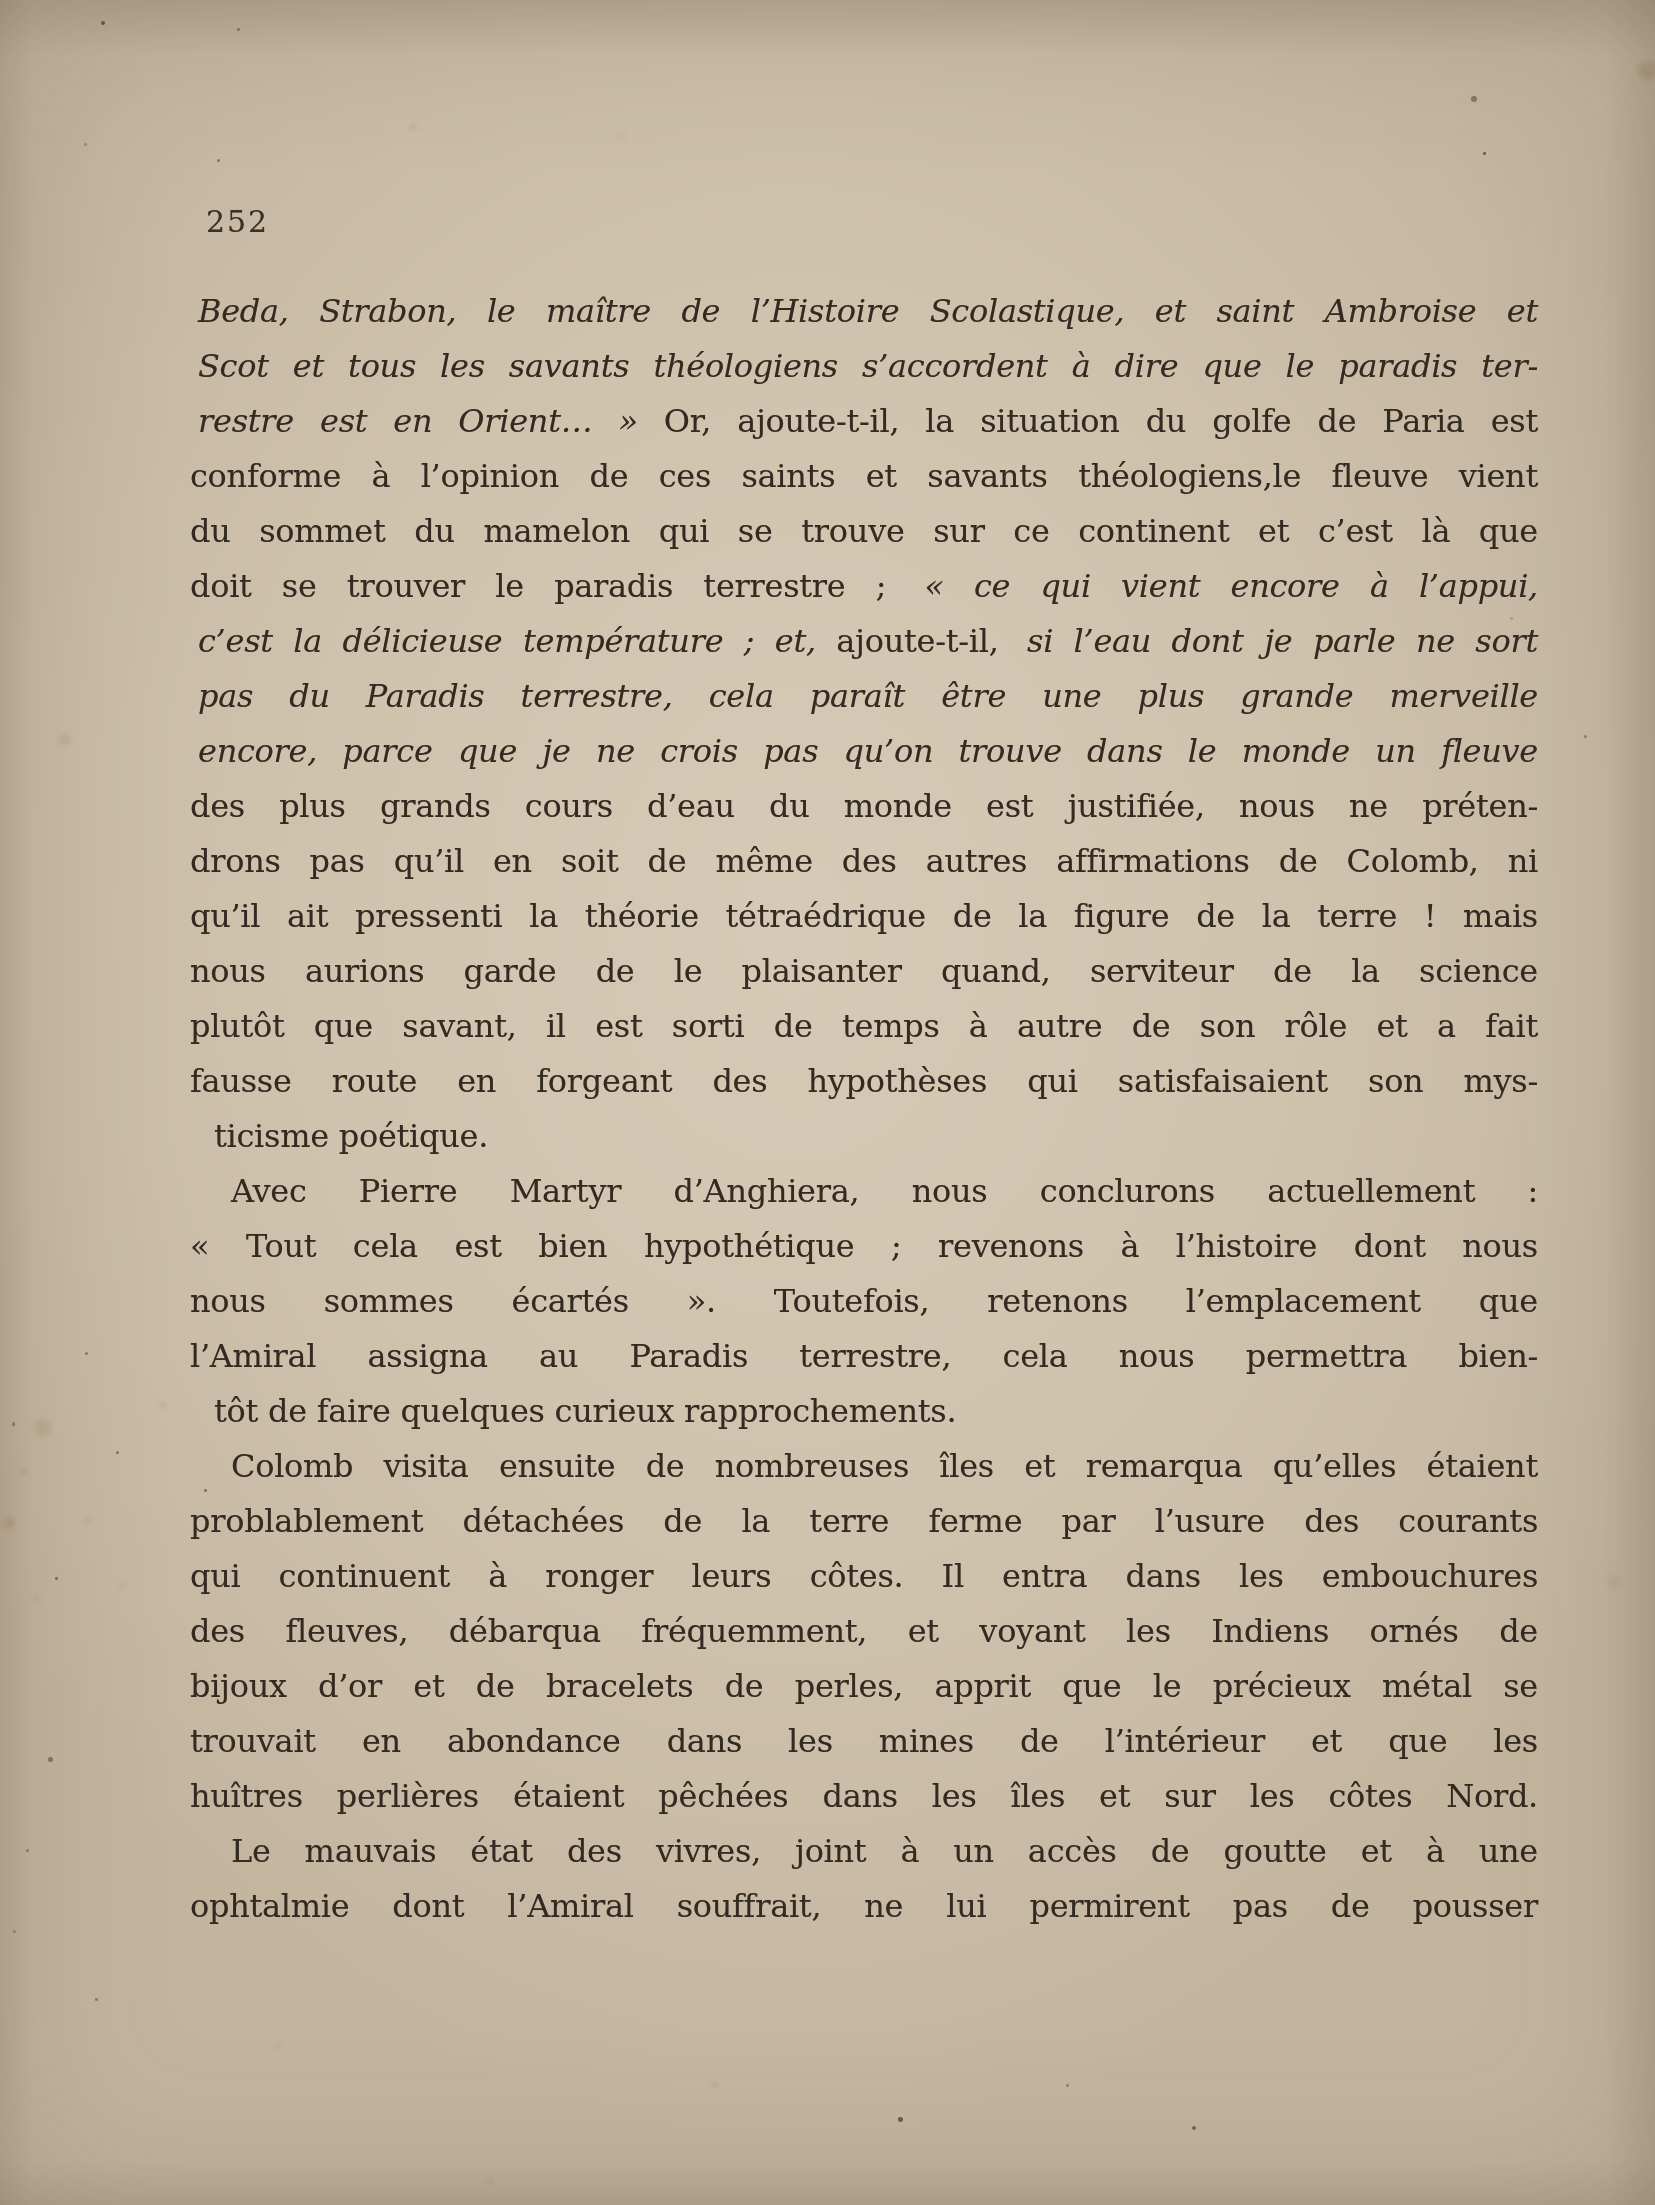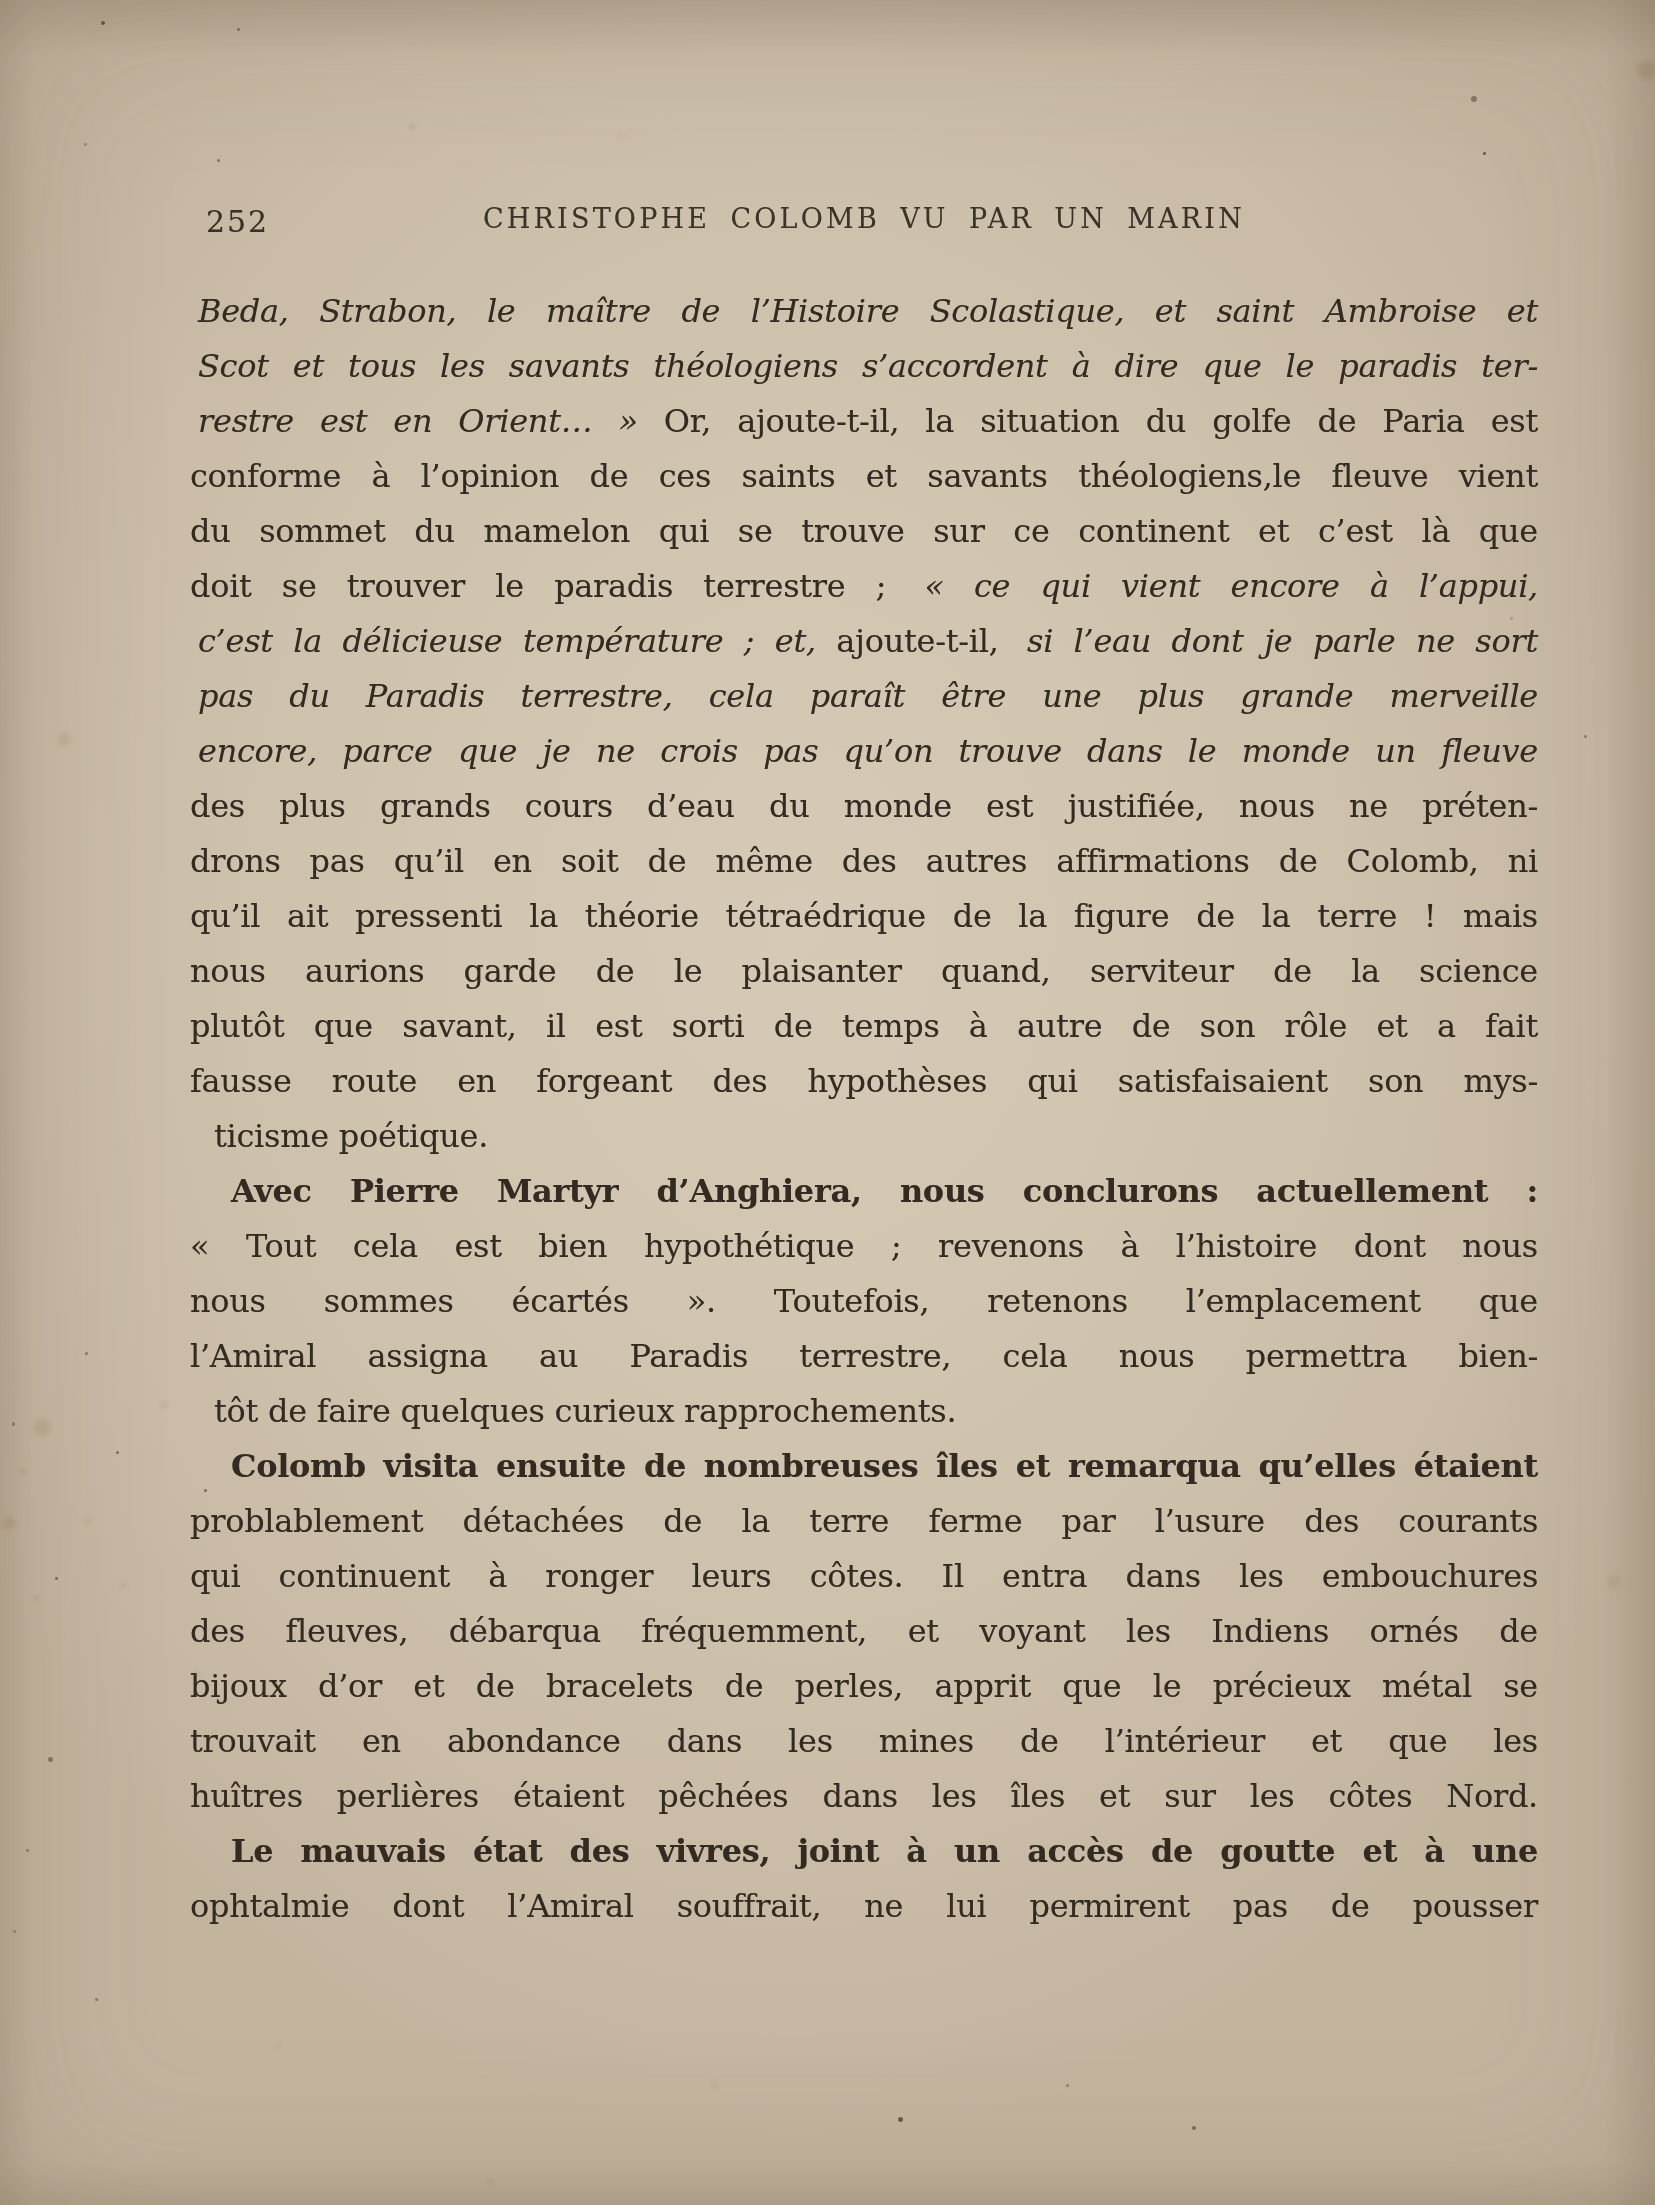--- a/index.html
+++ b/index.html
@@ -34,33 +34,32 @@
     color:rgba(42,35,26,.92);
     text-shadow:0 0 0.6px rgba(42,35,26,.32);
   }
   .line{
     height:55px;line-height:55px;
     font-size:32px;letter-spacing:-0.3px;
     text-align:justify;text-align-last:justify;
     white-space:normal;
   }
   .line.short{text-align-last:left;margin-left:24px;}
-  .line.indent{text-indent:41px;font-weight:bold;}
+  .line.indent{text-indent:41px;}
   .seg.italic{font-style:italic;margin-left:8px;}
   .seg.roman{font-style:normal;}
   .spot{position:absolute;border-radius:50%;}
   .spot.soft{filter:blur(2.6px);}
 </style>
 </head>
 <body>
 
 <div class="page">
   <div class="header">
     <span class="pagenum">252</span>
-    <span class="runtitle">CHRISTOPHE COLOMB VU PAR UN MARIN</span>
   </div>
   <div class="textblock" id="textblock">
       <div class="line"><span class="seg italic">Beda, Strabon, le maître de l’Histoire Scolastique, et saint Ambroise et</span></div>
       <div class="line"><span class="seg italic">Scot et tous les savants théologiens s’accordent à dire que le paradis ter-</span></div>
       <div class="line"><span class="seg italic">restre est en Orient… » </span><span class="seg roman">Or, ajoute-t-il, la situation du golfe de Paria est</span></div>
       <div class="line"><span class="seg roman">conforme à l’opinion de ces saints et savants théologiens,le fleuve vient</span></div>
       <div class="line"><span class="seg roman">du sommet du mamelon qui se trouve sur ce continent et c’est là que</span></div>
       <div class="line"><span class="seg roman">doit se trouver le paradis terrestre ; </span><span class="seg italic">« ce qui vient encore à l’appui,</span></div>
       <div class="line"><span class="seg italic">c’est la délicieuse température ; et, </span><span class="seg roman">ajoute-t-il, </span><span class="seg italic">si l’eau dont je parle ne sort</span></div>
       <div class="line"><span class="seg italic">pas du Paradis terrestre, cela paraît être une plus grande merveille</span></div>

